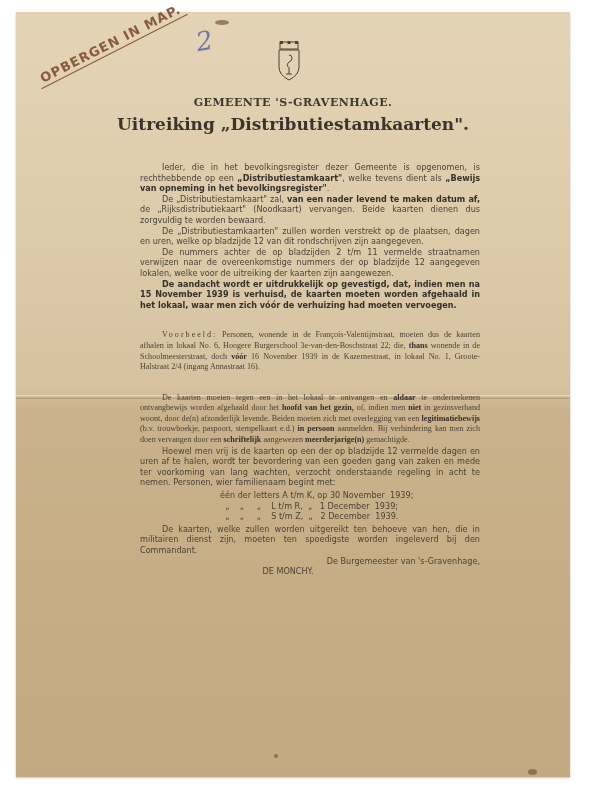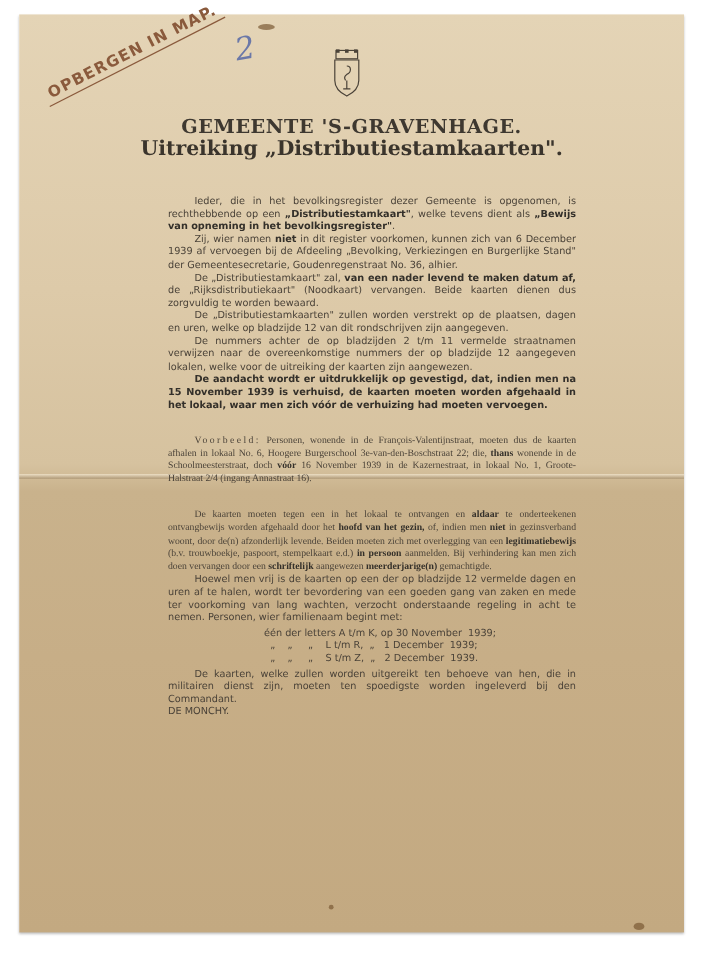--- a/index.html
+++ b/index.html
@@ -23,40 +23,40 @@
     letter-spacing:1px; color:#8a5a3c; border-bottom:1.5px solid #8a5a3c;
     padding:0 4px 1px 4px; white-space:nowrap;
   }
   .handnum {
     position:absolute; left:180px; top:14px; font-family:"DejaVu Serif", serif;
     font-size:26px; color:#6b78a8; font-style:italic; transform:rotate(-10deg);
   }
   .crest { position:absolute; left:261px; top:29px; width:24px; height:40px; }
   .municipality {
     position:absolute; left:0; width:554px; top:84px; text-align:center;
-    font-family:"DejaVu Serif", serif; font-weight:bold; font-size:16px;
+    font-family:"DejaVu Serif", serif; font-weight:bold; font-size:11px;
     letter-spacing:0.5px; color:#3e3830;
   }
   .title {
     position:absolute; left:0; width:554px; top:102px; text-align:center;
     font-family:"DejaVu Serif", serif; font-weight:bold; font-size:17px;
     color:#3a342c;
   }
   .body {
     position:absolute; left:124px; top:150px; width:340px;
     font-size:8.1px; line-height:10.6px; text-align:justify;
   }
   .body p { margin:0; text-indent:22px; }
   .body p.gap { margin-top:20px;font-family:Liberation Serif, serif; }
   .body b { color:#34302a; }
   .sp { letter-spacing:2px; }
   .list { margin:2px 0 2px 0; padding-left:80px; }
   .list div { text-indent:0; white-space:pre; }
   .sig1 { text-align:right; margin-top:4px; text-indent:0 !important; }
-  .sig2 { text-align:left; padding-right:44px; text-indent:0 !important; }
+  .sig2 { text-align:center; padding-right:44px; text-indent:0 !important; }
   .date { text-indent:0 !important; }
   .nb { margin-top:8px; }
 </style>
 </head>
 <body>
 
 <div class="page">
   <span class="stain" style="left:199px;top:8px;width:14px;height:5px;"></span>
   <span class="stain" style="left:258px;top:742px;width:4px;height:4px;"></span>
   <span class="stain" style="left:512px;top:757px;width:9px;height:6px;"></span>
@@ -71,29 +71,29 @@
     <rect x="18" y="0" width="3" height="3" fill="#4a4238"></rect>
     <path d="M2 9 H22 V26 Q22 34 12 39 Q2 34 2 26 Z" fill="none" stroke="#4a4238" stroke-width="1"></path>
     <path d="M12 14 q3 0 3 3 q0 3 -3 4 q-3 2 -1 5 M12 26 V33 M9 33 H15" fill="none" stroke="#4a4238" stroke-width="1"></path>
   </svg>
 
   <div class="municipality">GEMEENTE 'S-GRAVENHAGE.</div>
   <div class="title">Uitreiking „Distributiestamkaarten".</div>
 
   <div class="body">
     <p><span>Ieder, die in het bevolkingsregister dezer Gemeente is opgenomen, is rechthebbende op een </span><b>„Distributiestamkaart"</b><span>, welke tevens dient als </span><b>„Bewijs van opneming in het bevolkingsregister"</b><span>.</span></p>
-    <p><span>Zij, wier namen </span><b>niet</b><span> in dit register voorkomen, kunnen zich van 6 December 1939 af vervoegen bij de Afdeeling „Bevolking, Verkiezingen en Burgerlijke Stand" der Gemeentesecretarie, Goudenregenstraat No. 36, alhier.</span></p>
     <p><span>De „Distributiestamkaart" zal, </span><b>van een nader levend te maken datum af,</b><span> de „Rijksdistributiekaart" (Noodkaart) vervangen. Beide kaarten dienen dus zorgvuldig te worden bewaard.</span></p>
     <p>De „Distributiestamkaarten" zullen worden verstrekt op de plaatsen, dagen en uren, welke op bladzijde 12 van dit rondschrijven zijn aangegeven.</p>
     <p>De nummers achter de op bladzijden 2 t/m 11 vermelde straatnamen verwijzen naar de overeenkomstige nummers der op bladzijde 12 aangegeven lokalen, welke voor de uitreiking der kaarten zijn aangewezen.</p>
     <p><b>De aandacht wordt er uitdrukkelijk op gevestigd, dat, indien men na 15 November 1939 is verhuisd, de kaarten moeten worden afgehaald in het lokaal, waar men zich vóór de verhuizing had moeten vervoegen.</b></p>
     <p class="gap"><span class="sp">Voorbeeld:</span><span> Personen, wonende in de François-Valentijnstraat, moeten dus de kaarten afhalen in lokaal No. 6, Hoogere Burgerschool 3e-van-den-Boschstraat 22; die, </span><b>thans</b><span> wonende in de Schoolmeesterstraat, doch </span><b>vóór</b><span> 16 November 1939 in de Kazernestraat, in lokaal No. 1, Groote-Halstraat 2/4 (ingang Annastraat 16).</span></p>
     <p class="gap"><span>De kaarten moeten tegen een in het lokaal te ontvangen en </span><b>aldaar</b><span> te onderteekenen ontvangbewijs worden afgehaald door het </span><b>hoofd van het gezin,</b><span> of, indien men </span><b>niet</b><span> in gezinsverband woont, door de(n) afzonderlijk levende. Beiden moeten zich met overlegging van een </span><b>legitimatiebewijs</b><span> (b.v. trouwboekje, paspoort, stempelkaart e.d.) </span><b>in persoon</b><span> aanmelden. Bij verhindering kan men zich doen vervangen door een </span><b>schriftelijk</b><span> aangewezen </span><b>meerderjarige(n)</b><span> gemachtigde.</span></p>
     <p>Hoewel men vrij is de kaarten op een der op bladzijde 12 vermelde dagen en uren af te halen, wordt ter bevordering van een goeden gang van zaken en mede ter voorkoming van lang wachten, verzocht onderstaande regeling in acht te nemen. Personen, wier familienaam begint met:</p>
     <div class="list">
       <div>één der letters A t/m K, op 30 November  1939;</div>
       <div>  „    „     „    L t/m R,  „   1 December  1939;</div>
       <div>  „    „     „    S t/m Z,  „   2 December  1939.</div>
     </div>
     <p>De kaarten, welke zullen worden uitgereikt ten behoeve van hen, die in militairen dienst zijn, moeten ten spoedigste worden ingeleverd bij den Commandant.</p>
+    <p class="sig1">De Burgemeester van 's-Gravenhage,</p>
     <p class="sig2">DE MONCHY.</p>
   </div>
 </div>
 
 </body></html>

